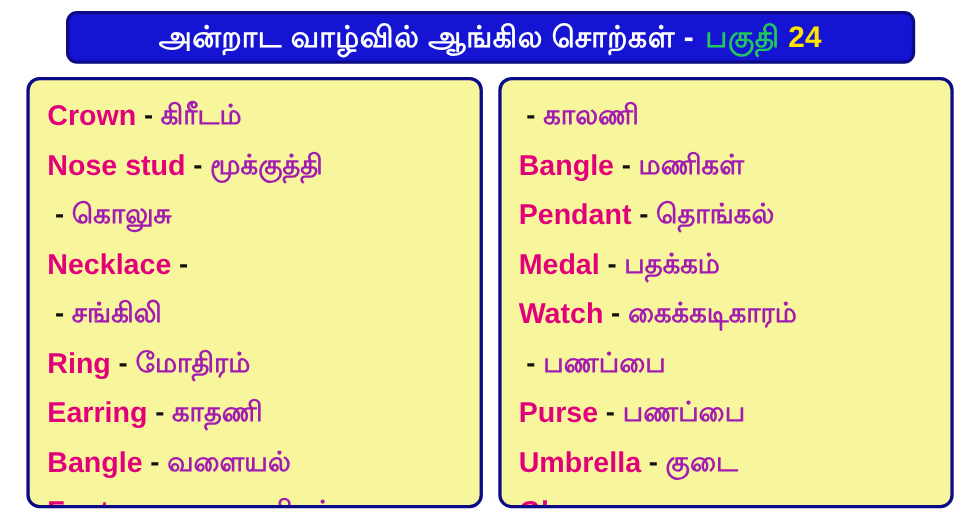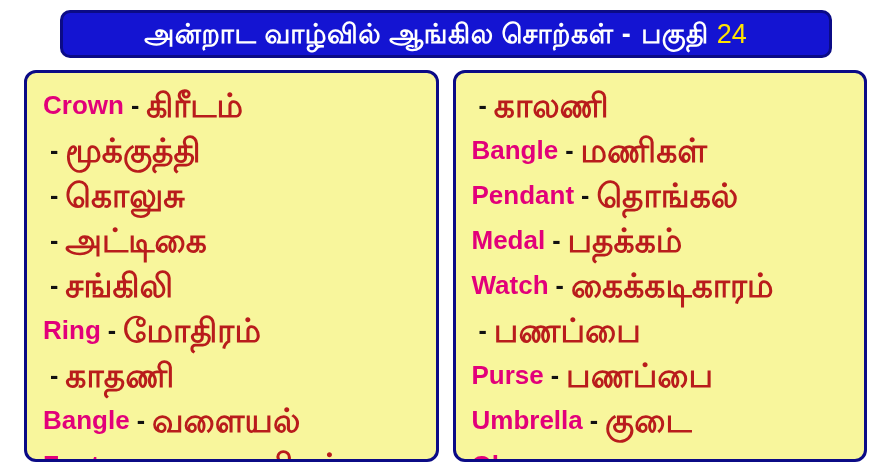--- a/index.html
+++ b/index.html
@@ -37,28 +37,28 @@
   .title-text {
     font-size: 27px;
     font-weight: bold;
     color: #ffffff;
     letter-spacing: 0.5px;
     line-height: 1;
   }
   .title-part {
     font-size: 27px;
     font-weight: bold;
-    color: #ffffff;
+    color: #22c55e;
     letter-spacing: 0.5px;
     line-height: 1;
     margin-left: 10px;
   }
   .title-num {
     font-size: 27px;
-    font-weight: normal;
+    font-weight: bold;
     color: #ffe400;
     margin-left: 8px;
     line-height: 1;
   }
 
   
   .columns {
     display: flex;
     gap: 14px;
     margin-top: 12px;
@@ -86,23 +86,23 @@
     font-weight: bold;
     font-size: 26px;
   }
   .dash {
     color: #111111;
     font-weight: bold;
     font-size: 25px;
     margin: 0 7px;
   }
   .tam {
-    color: #b91c1c;
-    font-weight: bold;
-    font-size: 33px;
+    color: #a21caf;
+    font-weight: bold;
+    font-size: 25px;
   }
 </style>
 </head>
 <body>
 
 <div id="page">
 
   <div class="title-banner">
     <span class="title-text">அன்றாட வாழ்வில் ஆங்கில சொற்கள்  -</span>
     <span class="title-part">பகுதி</span>
@@ -111,41 +111,43 @@
 
   <div class="columns">
 
     <div class="card">
       <div class="entry">
         <span class="eng">Crown</span>
         <span class="dash">-</span>
         <span class="tam">கிரீடம்</span>
       </div>
       <div class="entry">
+        <span class="eng">Nose stud</span>
         <span class="dash">-</span>
         <span class="tam">மூக்குத்தி</span>
       </div>
       <div class="entry">
         <span class="dash">-</span>
         <span class="tam">கொலுசு</span>
       </div>
       <div class="entry">
-        <span class="dash">-</span>
-        <span class="tam">அட்டிகை</span>
+        <span class="eng">Necklace</span>
+        <span class="dash">-</span>
       </div>
       <div class="entry">
         <span class="dash">-</span>
         <span class="tam">சங்கிலி</span>
       </div>
       <div class="entry">
         <span class="eng">Ring</span>
         <span class="dash">-</span>
         <span class="tam">மோதிரம்</span>
       </div>
       <div class="entry">
+        <span class="eng">Earring</span>
         <span class="dash">-</span>
         <span class="tam">காதணி</span>
       </div>
       <div class="entry">
         <span class="eng">Bangle</span>
         <span class="dash">-</span>
         <span class="tam">வளையல்</span>
       </div>
       <div class="entry">
         <span class="eng">Footwear</span>

